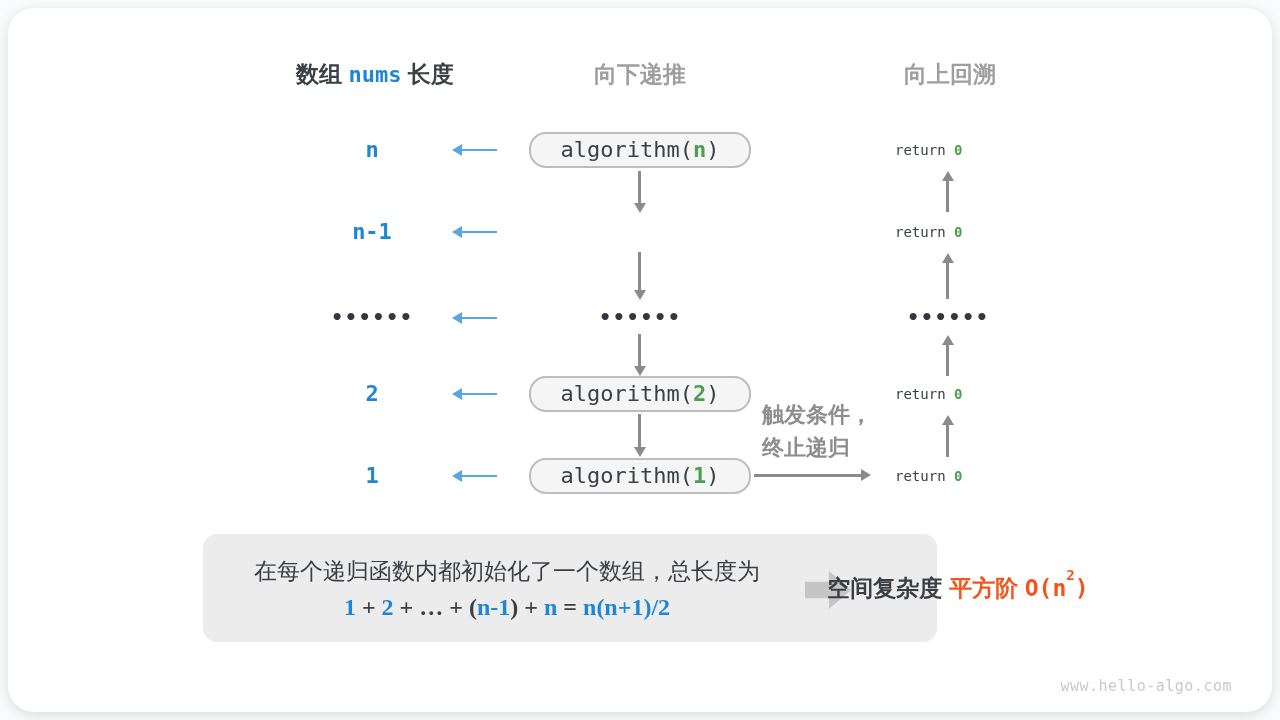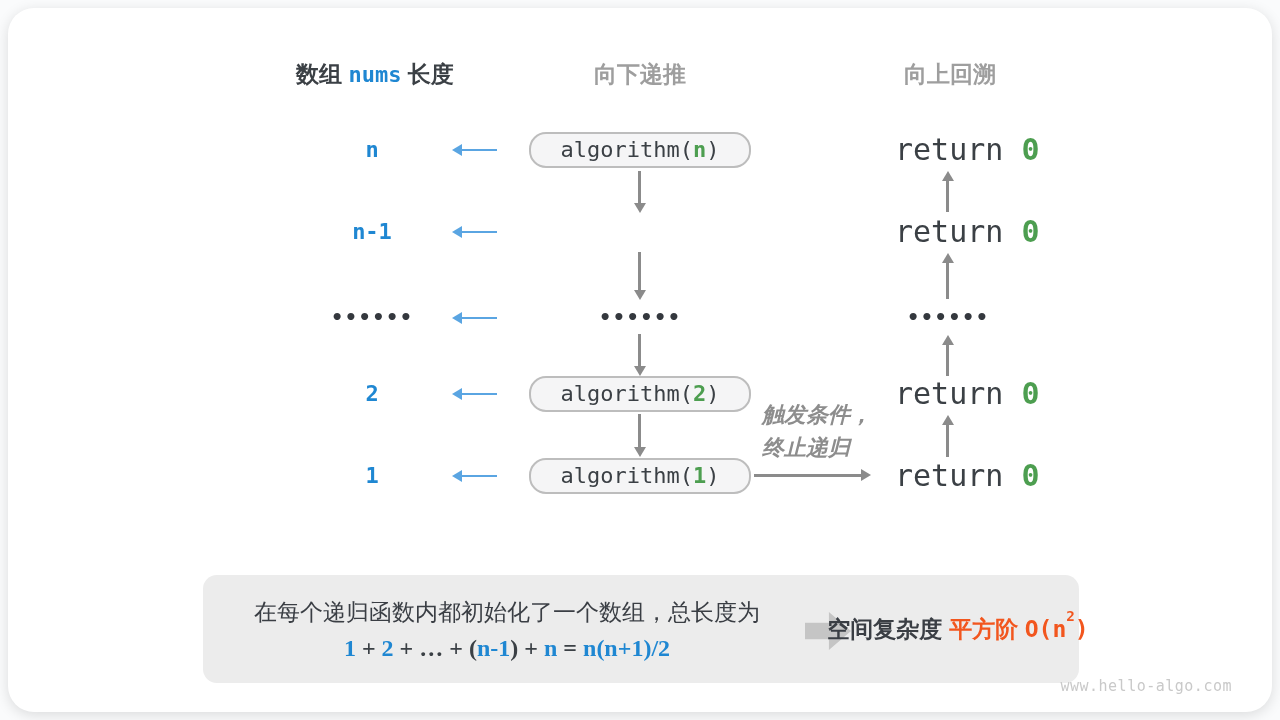--- a/index.html
+++ b/index.html
@@ -26,21 +26,21 @@
   .blue-arrow { position:absolute; left:455px; top:17px; width:42px; height:2px; background:#5aa5e2; }
   .blue-arrow::before { content:''; position:absolute; left:-3px; top:-5px; width:0; height:0;
              border-top:6px solid transparent; border-bottom:6px solid transparent;
              border-right:10px solid #5aa5e2; }
   .call-box { position:absolute; left:529px; width:222px; height:36px; background:#f5f5f6;
               border:2px solid #bdbdbd; border-radius:17px; text-align:center; line-height:31px;
               font-family:"DejaVu Sans Mono", monospace; font-size:22px; color:#3b4045;
               white-space:nowrap; }
   .call-box .arg { color:#4d9e50; font-weight:bold; }
   .c-ret { position:absolute; left:895px; height:36px; line-height:36px; white-space:nowrap;
-           font-family:"DejaVu Sans Mono", monospace; font-size:30px; color:#3b4045; }
+           font-family:"DejaVu Sans Mono", monospace; font-size:14px; color:#3b4045; }
   .c-ret .val { color:#4d9e50; font-weight:bold; }
   .dots { position:absolute; height:36px; line-height:34px; text-align:center; color:#34383e;
           font-size:20px; letter-spacing:1px; font-weight:bold;
           font-family:"DejaVu Sans", sans-serif; }
   .dots-l { left:282px; width:180px; }
   .dots-m { left:550px; width:180px; }
   .dots-r { left:858px; width:180px; }
 
   
   .varrow { position:absolute; width:3px; background:#8b8b8b; }
@@ -52,24 +52,24 @@
   .varrow.up::after   { top:-9px;    border-bottom:10px solid #8b8b8b; }
 
   
   .harrow { position:absolute; left:754px; top:474px; width:108px; height:3px; background:#8b8b8b; }
   .harrow::after { content:''; position:absolute; right:-9px; top:-5px; width:0; height:0;
                    border-top:6px solid transparent; border-bottom:6px solid transparent;
                    border-left:10px solid #8b8b8b; }
 
   
   .annotation { position:absolute; left:762px; top:398px; font-weight:bold; font-size:22px;
-                color:#8d8d8d; line-height:33px; white-space:nowrap;font-style:italic; }
+                color:#8d8d8d; line-height:33px; white-space:nowrap; }
 
   
-  .summary { position:absolute; left:203px; top:575px; width:876px; height:108px;
+  .summary { position:absolute; left:203px; top:534px; width:734px; height:108px;
              background:#ececec; border-radius:14px; }
   .sum-left { position:absolute; left:0; top:0; width:608px; height:100%; display:flex;
               flex-direction:column; align-items:center; justify-content:center; gap:7px; }
   .sum-line1 { font-size:23px; color:#3a3e44; white-space:nowrap; }
   .sum-formula { font-family:Liberation Serif, serif; font-weight:bold; font-size:24px;
                  white-space:nowrap; }
   .sum-formula .seg-blue { color:#1f87d2; }
   .sum-formula .seg-dark { color:#3b4045; }
   .block-arrow { position:absolute; left:602px; top:37px; width:46px; height:38px; background:#c5c5c5;
                  clip-path:polygon(0 28%, 52% 28%, 52% 0, 100% 50%, 52% 100%, 52% 72%, 0 72%); }

